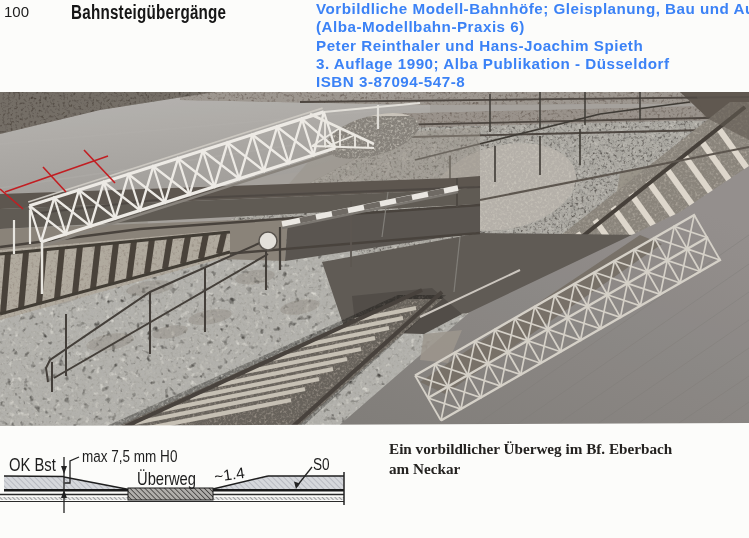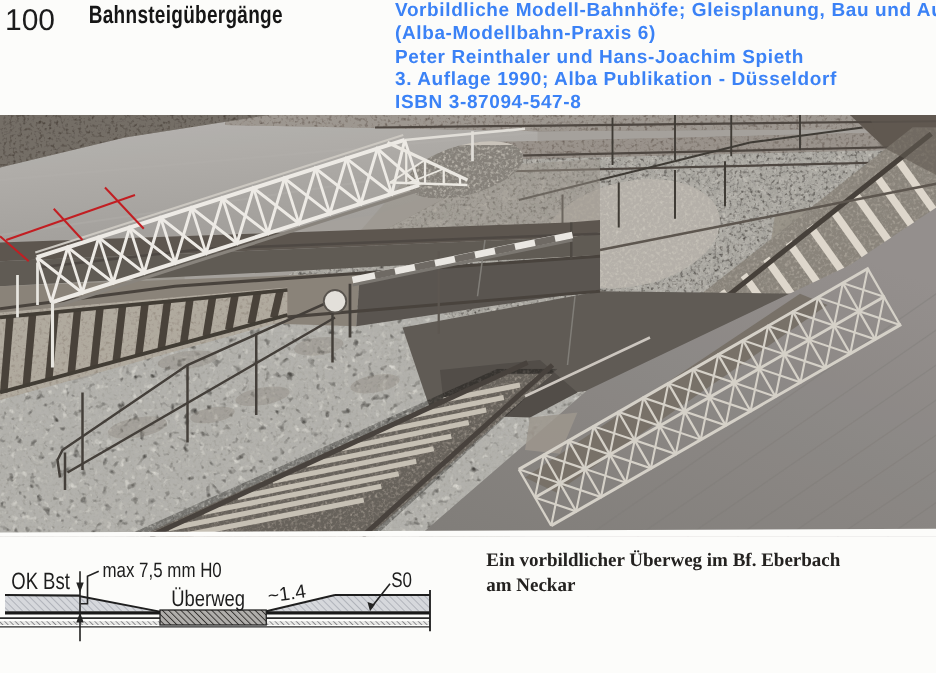--- a/index.html
+++ b/index.html
@@ -1,17 +1,17 @@
 <!DOCTYPE html>
 <html><head>
 <meta charset="utf-8">
 <style>
 html,body{margin:0;padding:0;width:749px;height:538px;overflow:hidden;background:#fcfcfa;}
 body{font-family:"Liberation Sans",sans-serif;position:relative;}
-.pagenum{position:absolute;left:4px;top:3px;font-size:24px;color:#1c1c1c;}
+.pagenum{position:absolute;left:4px;top:3px;font-size:15px;color:#1c1c1c;}
 .chapter{position:absolute;left:71px;top:1px;font-size:20px;font-weight:bold;color:#161616;transform:scaleX(0.76);transform-origin:0 0;letter-spacing:0.3px;}
 .ref{position:absolute;left:276px;top:0px;font-size:15.2px;font-weight:bold;color:#3b82f6;line-height:18.3px;letter-spacing:0.5px;white-space:nowrap;margin-left:40px;}
 .caption{position:absolute;left:389px;top:439px;font-size:15.2px;font-weight:bold;color:#242220;line-height:19.5px;letter-spacing:0px;font-family:Liberation Serif, serif;}
 #photo{position:absolute;left:0;top:92px;filter:blur(0.5px);}
 </style>
 </head>
 <body>
 
 <div class="pagenum">100</div>
 

